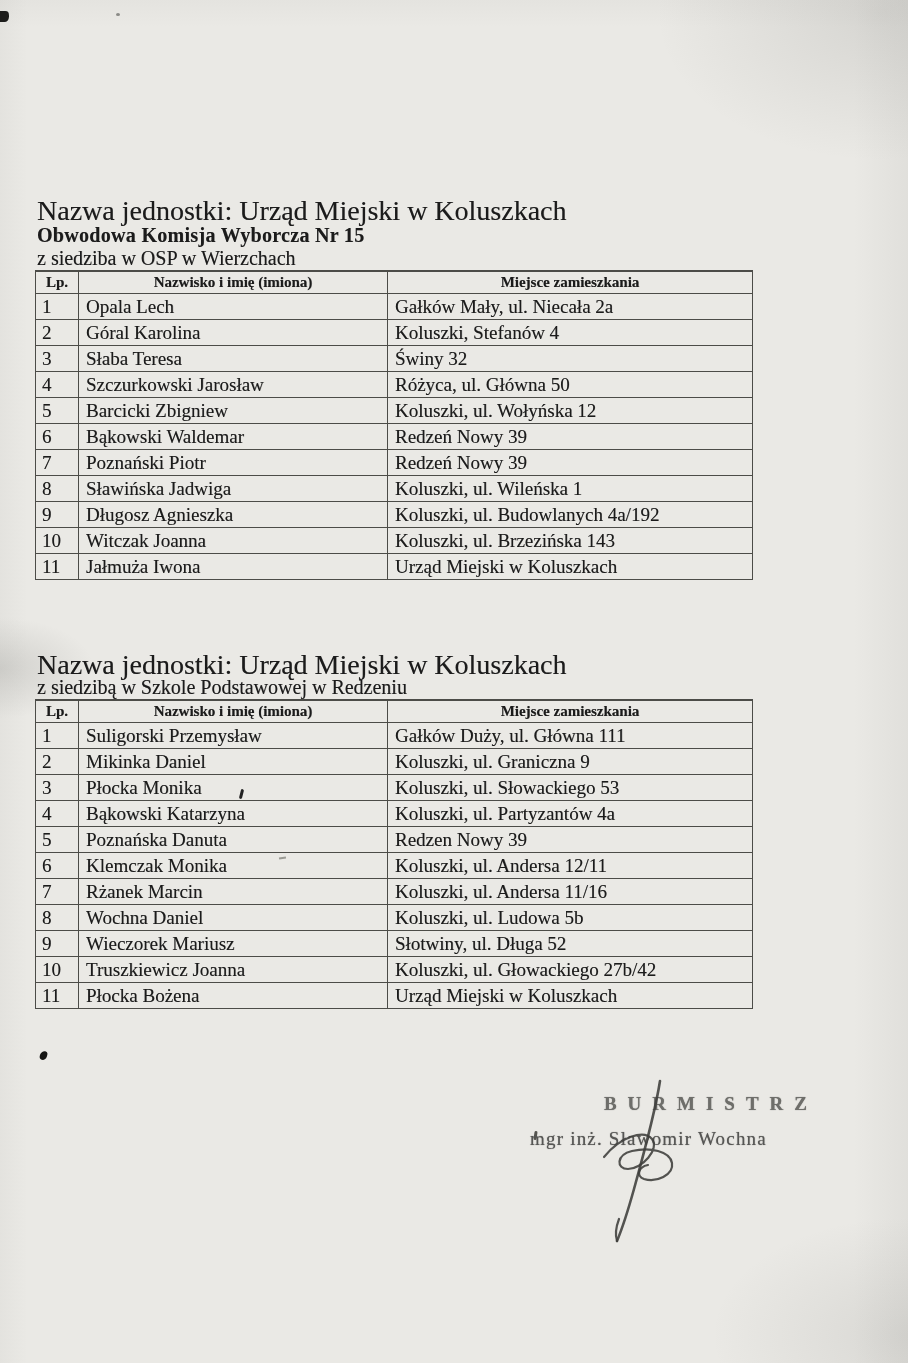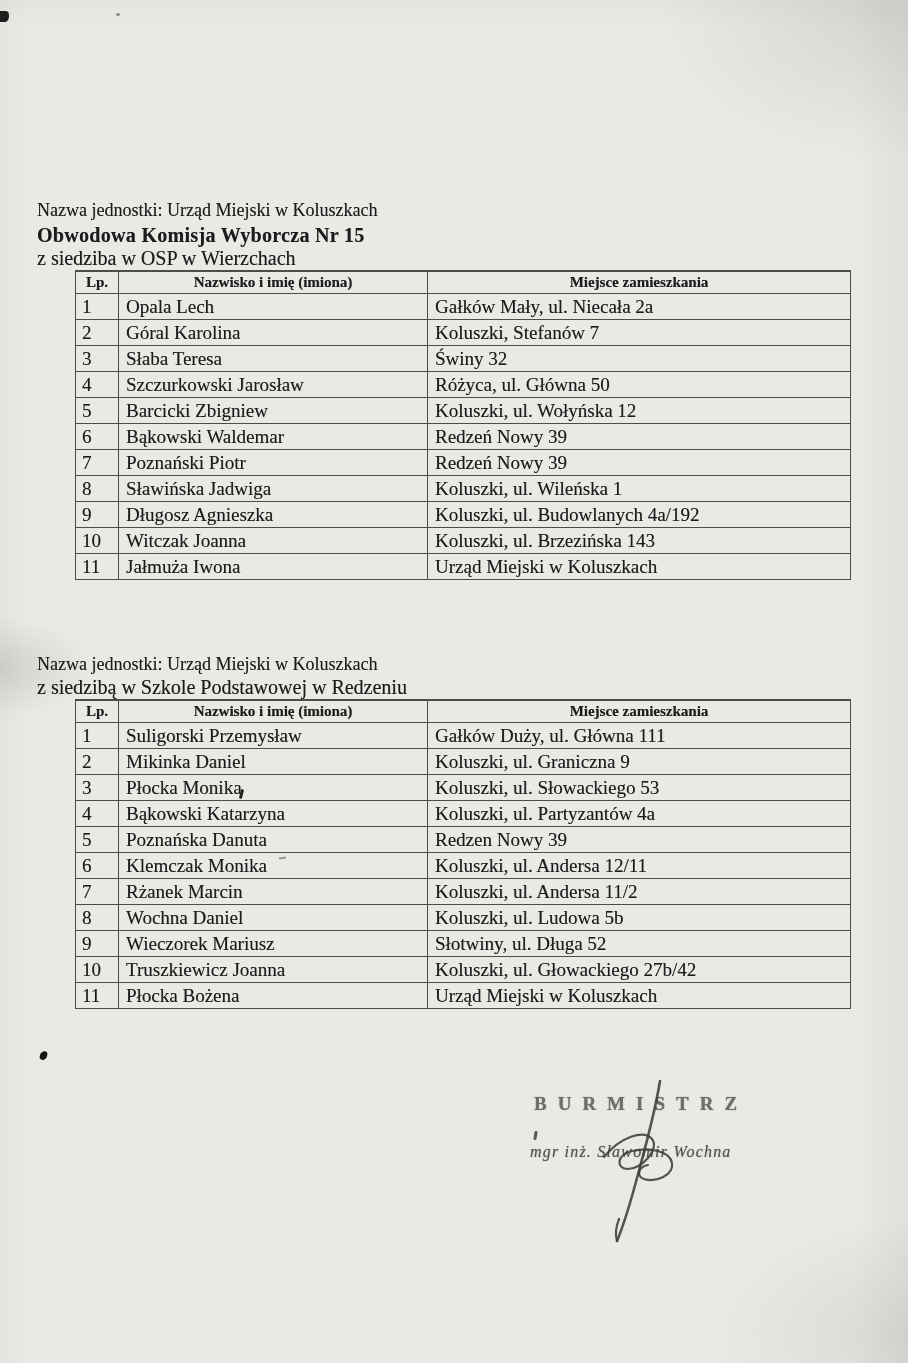--- a/index.html
+++ b/index.html
@@ -20,27 +20,26 @@
       radial-gradient(ellipse 130px 70px at 0% 49%, rgba(110,110,106,.20), transparent 72%),
       radial-gradient(ellipse 280px 170px at 100% 98%, rgba(110,110,106,.14), transparent 70%),
       linear-gradient(to right, rgba(120,120,116,.06), transparent 3%, transparent 94%, rgba(110,110,106,.08)),
       linear-gradient(to bottom, rgba(120,120,116,.05), transparent 2%);
     font-family:"Liberation Serif", serif;
     color:var(--ink);
   }
   .doc-section{position:absolute;left:35px;width:776px;}
   .line{padding-left:2px;white-space:nowrap;
     text-shadow:0.3px 0.3px 0.6px rgba(40,40,40,.45);}
-  .line.unit{font-size:18px;line-height:25px;height:25px;}
+  .line.unit{font-size:28px;line-height:25px;height:25px;}
   .line.commission{font-size:20px;line-height:25px;height:25px;font-weight:bold;letter-spacing:.3px;}
   .line.seat{font-size:20px;line-height:21px;height:21px;}
   table.doc-table{
-    width:776px;border-collapse:collapse;table-layout:fixed;
+    width:718px;border-collapse:collapse;table-layout:fixed;
     margin-top:1px;
-    margin-left:40px;
   }
   .doc-table th,.doc-table td{
     border:1px solid var(--border);
     overflow:hidden;white-space:nowrap;
     text-shadow:0.3px 0.3px 0.6px rgba(40,40,40,.45);
   }
   .doc-table th{
     font-size:15px;font-weight:bold;height:21px;
     text-align:center;padding:0 2px;
     border-top-width:2px;
@@ -50,27 +49,27 @@
     padding:0 4px 0 7px;vertical-align:middle;
   }
   .doc-table col.c-lp{width:43px;}
   .doc-table col.c-name{width:309px;}
   .doc-table col.c-addr{width:auto;}
   .doc-table td:first-child{padding-left:6px;}
 
   .signature-block{position:absolute;left:528px;top:1093px;width:290px;height:170px;}
   .stamp-title{
     font-size:19px;font-weight:bold;letter-spacing:11px;
-    color:var(--stamp);text-align:left;padding-left:6px;
+    color:var(--stamp);text-align:right;padding-left:6px;
     text-shadow:0 0 1px rgba(90,90,88,.8);
     filter:blur(.2px);
   }
   .stamp-name{
-    margin-top:28px;margin-left:2px;
-    font-style:italic;font-size:16px;letter-spacing:1.2px;
+    margin-top:13px;margin-left:2px;
+    font-size:19px;letter-spacing:1.2px;
     color:#565654;white-space:nowrap;
     text-shadow:0 0 1px rgba(80,80,78,.7);
     filter:blur(.2px);
   }
   .signature-svg{position:absolute;left:58px;top:-14px;width:140px;height:170px;pointer-events:none;}
   .signature-svg path{stroke:#3d3d3b;fill:none;stroke-linecap:round;opacity:.88;}
 
   .artifact{position:absolute;background:#1d1d1b;}
   .a-corner{left:0;top:11px;width:9px;height:11px;border-radius:0 40% 50% 0;}
   .a-speck{left:116px;top:13px;width:4px;height:3px;background:#8a8a86;border-radius:50%;}
@@ -106,21 +105,21 @@
         </thead>
         <tbody>
           <tr>
             <td>1</td>
             <td>Opala Lech</td>
             <td>Gałków Mały, ul. Niecała 2a</td>
           </tr>
           <tr>
             <td>2</td>
             <td>Góral Karolina</td>
-            <td>Koluszki, Stefanów 7</td>
+            <td>Koluszki, Stefanów 4</td>
           </tr>
           <tr>
             <td>3</td>
             <td>Słaba Teresa</td>
             <td>Świny 32</td>
           </tr>
           <tr>
             <td>4</td>
             <td>Szczurkowski Jarosław</td>
             <td>Różyca, ul. Główna 50</td>
@@ -207,21 +206,21 @@
             <td>Redzen Nowy 39</td>
           </tr>
           <tr>
             <td>6</td>
             <td>Klemczak Monika</td>
             <td>Koluszki, ul. Andersa 12/11</td>
           </tr>
           <tr>
             <td>7</td>
             <td>Rżanek Marcin</td>
-            <td>Koluszki, ul. Andersa 11/2</td>
+            <td>Koluszki, ul. Andersa 11/16</td>
           </tr>
           <tr>
             <td>8</td>
             <td>Wochna Daniel</td>
             <td>Koluszki, ul. Ludowa 5b</td>
           </tr>
           <tr>
             <td>9</td>
             <td>Wieczorek Mariusz</td>
             <td>Słotwiny, ul. Długa 52</td>

